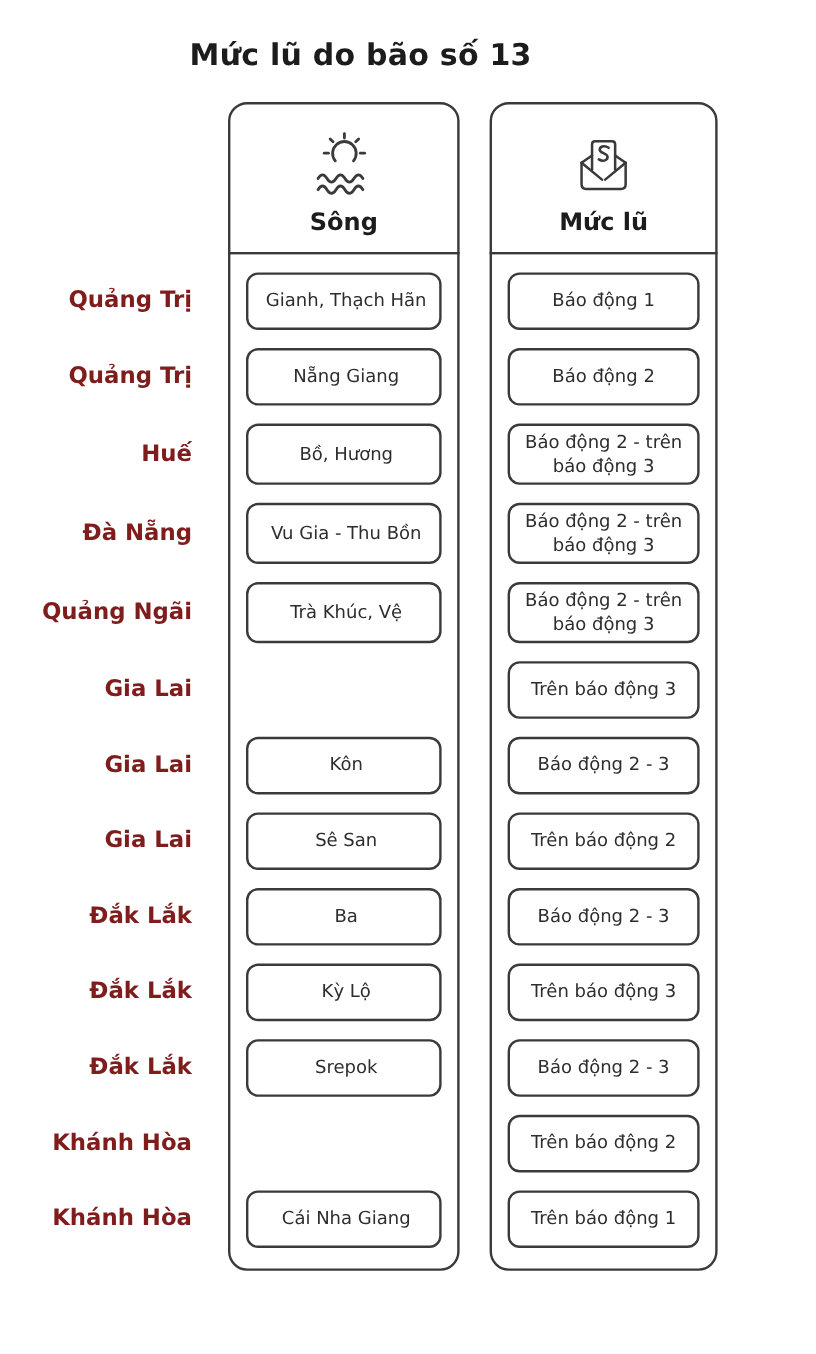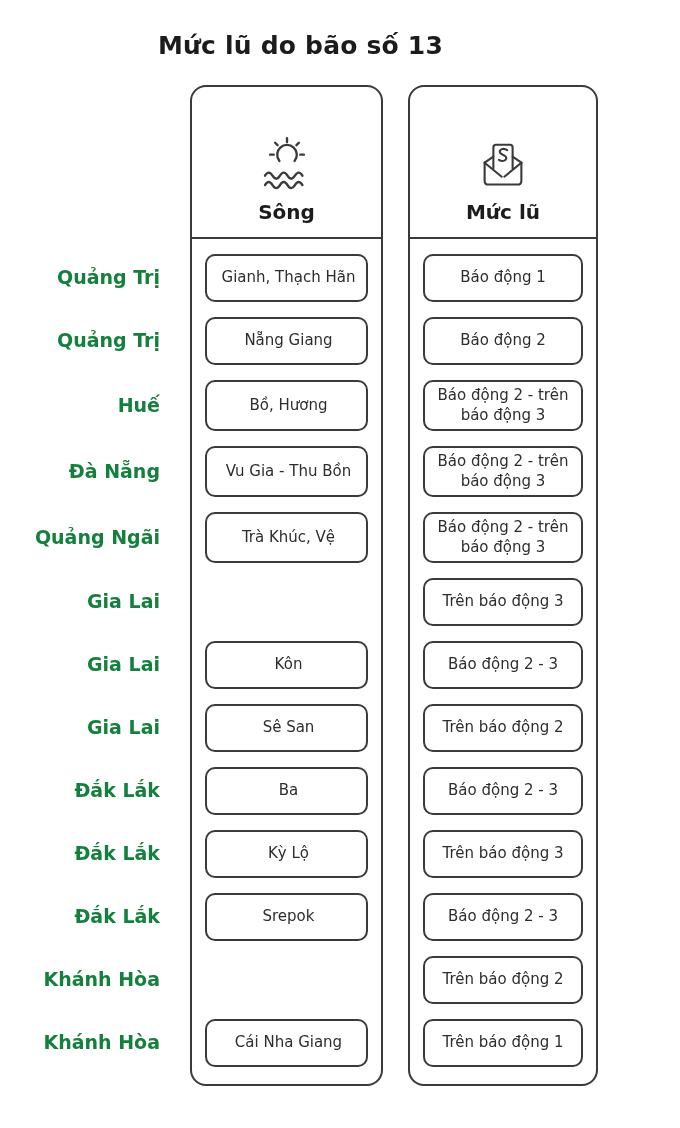--- a/index.html
+++ b/index.html
@@ -36,21 +36,21 @@
   .colbox {
     grid-row: 1 / 16;
     border: 2px solid #3a3a3a;
     border-radius: 16px;
     pointer-events: none;
   }
   .colbox.c1 { grid-column: 3; }
   .colbox.c2 { grid-column: 5; }
   .colhead {
     grid-row: 1;
-    height: 154px;
+    height: 127px;
     border-bottom: 2px solid #3a3a3a;
     display: flex;
     flex-direction: column;
     align-items: center;
     justify-content: flex-end;
     gap: 7px;
     padding-bottom: 13px;
   }
   .colhead.c1 { grid-column: 3; }
   .colhead.c2 { grid-column: 5; }
@@ -58,21 +58,21 @@
     font-size: 20px;
     font-weight: bold;
     color: #1c1c1c;
   }
   .rowlabel {
     grid-column: 1;
     align-self: center;
     text-align: right;
     font-size: 19px;
     font-weight: bold;
-    color: #15803d;
+    color: #7f1d1d;
     line-height: 1.15;
   }
   .pill {
     margin: 0 15px;
     border: 2px solid #3a3a3a;
     border-radius: 10px;
     background: #ffffff;
     min-height: 48px;
     display: flex;
     align-items: center;

